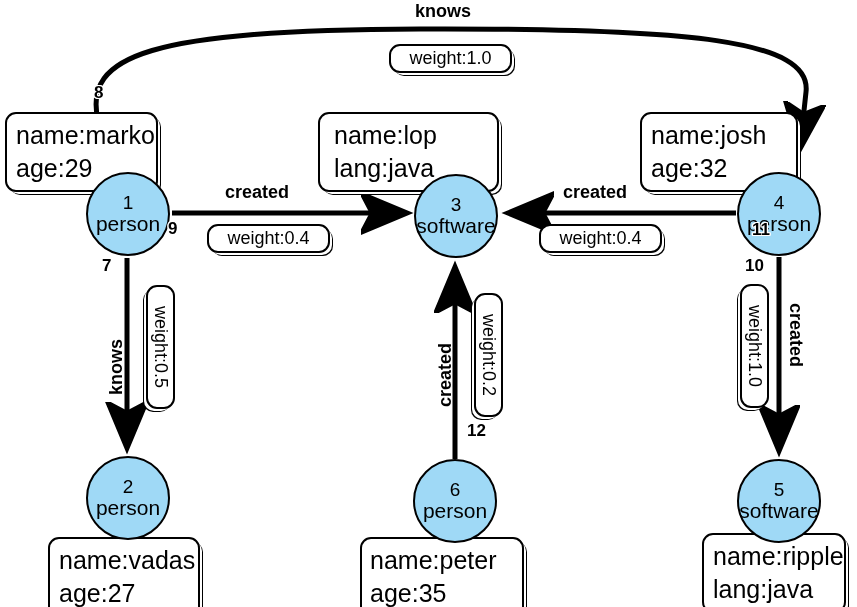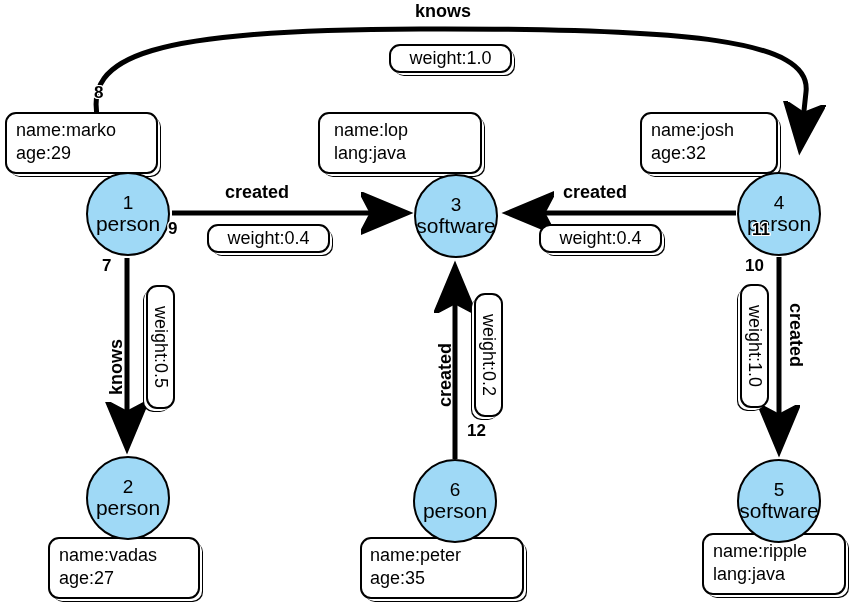--- a/index.html
+++ b/index.html
@@ -49,21 +49,21 @@
     font-size: 21px;
   }
   
   .propbox {
     position: absolute;
     background: #ffffff;
     border: 2px solid #000000;
     border-radius: 11px;
     box-sizing: border-box;
     padding: 5px 9px 6px 9px;
-    font-size: 18px;
+    font-size: 25px;
     line-height: 1.30;
     color: #000000;
     white-space: nowrap;
     box-shadow: 3px 3px 0 -1px #ffffff, 4px 4px 0 -1px #000000;
     z-index: 4;
   }
   .propbox.small {
     font-size: 18px;
     padding: 3px 9px 4px 9px;
     line-height: 1.0;
@@ -132,26 +132,26 @@
     <line x1="779" y1="257" x2="779" y2="450" stroke="#000000" stroke-width="5" marker-end="url(#ah)"></line>
 
     <path d="M 98,120 C 83,55 150,30 420,29 C 690,28 812,40 806,92 L 800,148" fill="none" stroke="#000000" stroke-width="5" marker-end="url(#ah)"></path>
   </svg>
 
   <div class="propbox" style="left:5px;  top:112px; width:153px;">
     <span class="prow">name:marko</span>
     <span class="prow">age:29</span>
   </div>
 
-  <div class="propbox" style="left:318px; top:112px; width:164px;padding-left:14px;">
+  <div class="propbox" style="left:318px; top:112px; width:181px;padding-left:14px;">
     <span class="prow">name:lop</span>
     <span class="prow">lang:java</span>
   </div>
 
-  <div class="propbox" style="left:640px; top:112px; width:138px;">
+  <div class="propbox" style="left:640px; top:112px; width:158px;">
     <span class="prow">name:josh</span>
     <span class="prow">age:32</span>
   </div>
 
   <div class="propbox" style="left:48px;  top:537px; width:152px;">
     <span class="prow">name:vadas</span>
     <span class="prow">age:27</span>
   </div>
 
   <div class="propbox" style="left:360px; top:537px; width:164px;padding-left:8px;">

